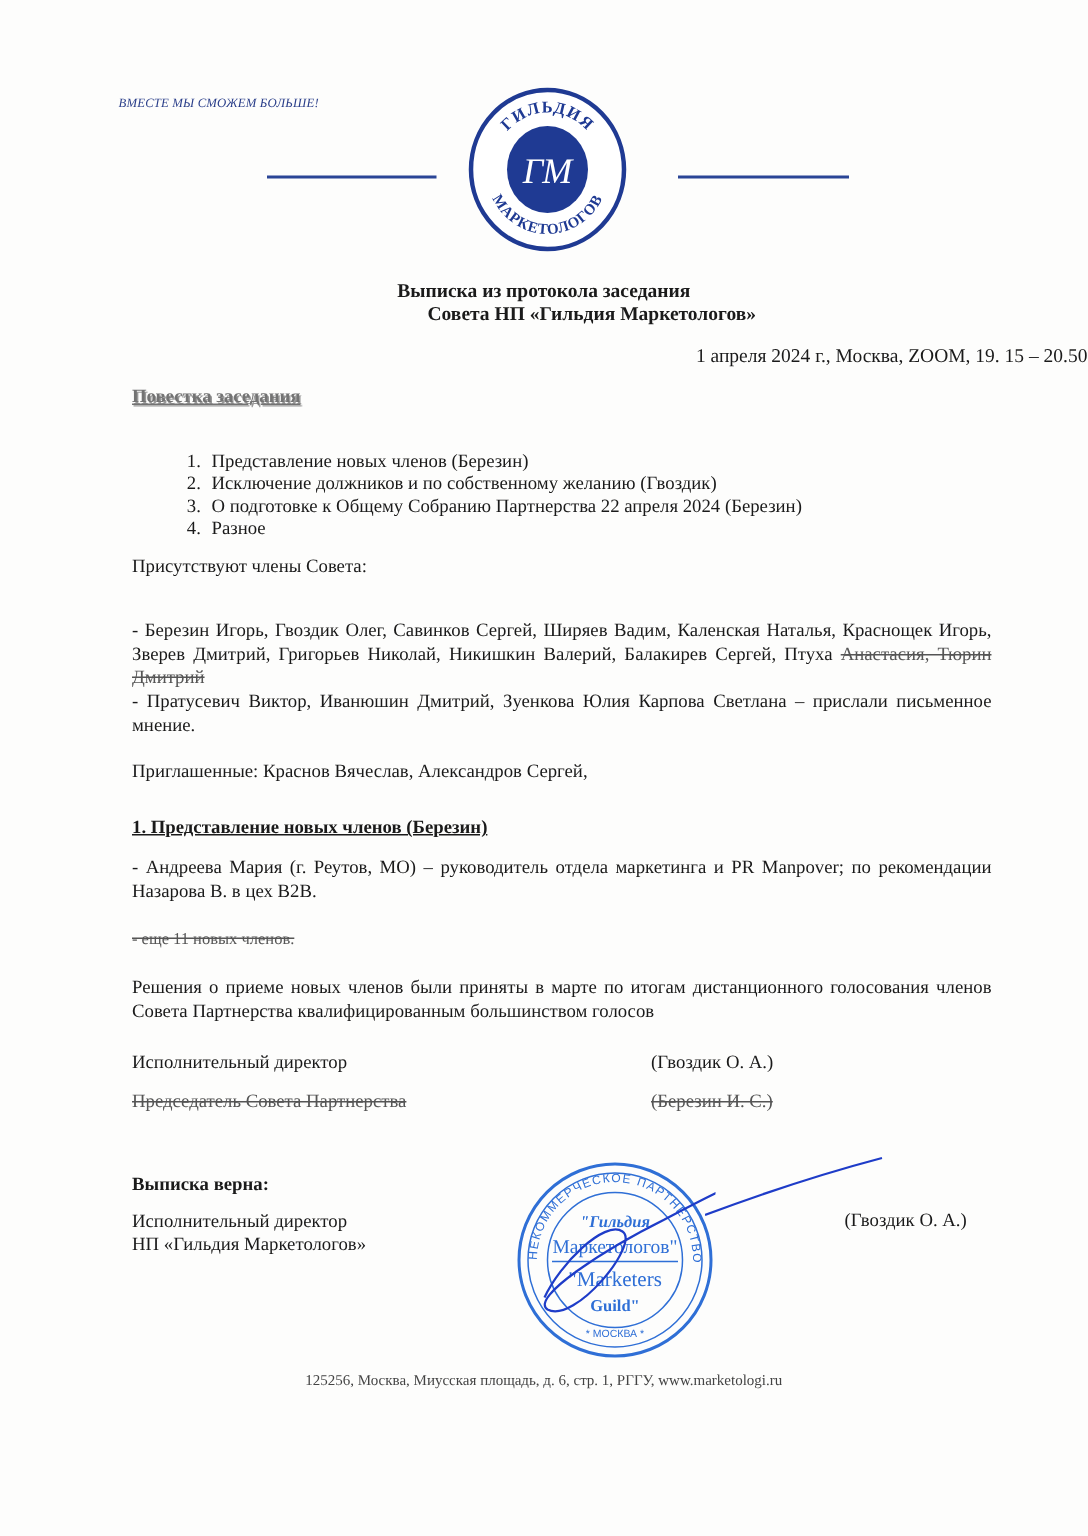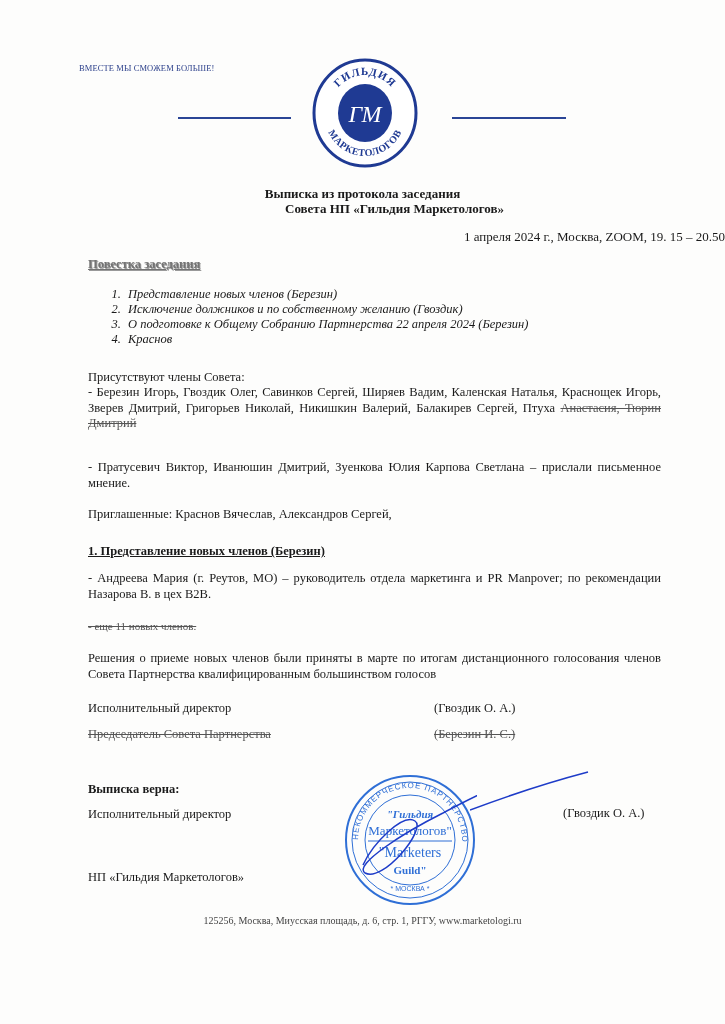--- a/index.html
+++ b/index.html
@@ -1,25 +1,25 @@
 <!DOCTYPE html>
 <html><head>
 <meta charset="utf-8">
 <style>
   html, body { margin:0; padding:0; }
   body { width:725px; height:1024px; background:#fdfdfc; position:relative; overflow:hidden;
          font-family:"Liberation Serif", serif; color:#1a1a1a; }
   .abs { position:absolute; }
-  .slogan { left:79px; top:63px; font-size:8.5px; color:#2b3f8a; letter-spacing:0.1px; }
+  .slogan { left:79px; top:63px; font-size:8.5px; color:#2b3f8a; letter-spacing:0.1px;font-style:italic; }
   .hline { height:2px; background:#2a4596; top:117px; }
   .logo { left:312px; top:58px; width:106px; height:110px; }
   .title { left:0; width:725px; text-align:center; font-weight:bold; font-size:13px; }
   .meta { left:0; width:725px; text-align:right; font-size:13px; top:229px; }
   .agenda-h { left:88px; top:257px; font-size:12.5px; font-weight:bold; text-decoration:underline; color:#737373; text-shadow:1px 1px 0 #999; }
-  ol.agenda { position:absolute; left:88px; top:283px; margin:4px; padding-left:32px; font-size:12.5px; line-height:15px;font-style:italic; }
+  ol.agenda { position:absolute; left:88px; top:283px; margin:17px; padding-left:32px; font-size:12.5px; line-height:15px; }
   ol.agenda li { padding-left:4px; }
   .para { left:88px; width:573px; text-align:justify; font-size:12.5px; line-height:15.5px; }
   .strike { text-decoration:line-through; color:#555; }
   .section-h { left:88px; top:544px; font-weight:bold; text-decoration:underline; font-size:12.5px; }
   .footer { left:0; width:725px; top:915px; text-align:center; font-size:10px; color:#444; }
   .stamp { left:343px; top:773px; width:134px; height:134px; }
 </style>
 </head>
 <body>
 
@@ -47,45 +47,45 @@
 
 <div class="abs title" style="top:186px;">Выписка из протокола заседания</div>
 <div class="abs title" style="top:201px;margin-left:32px;">Совета НП «Гильдия Маркетологов»</div>
 <div class="abs meta">1 апреля 2024 г., Москва, ZOOM, 19. 15 – 20.50</div>
 
 <div class="abs agenda-h">Повестка заседания</div>
 <ol class="agenda">
   <li>Представление новых членов (Березин)</li>
   <li>Исключение должников и по собственному желанию (Гвоздик)</li>
   <li>О подготовке к Общему Собранию Партнерства 22 апреля 2024 (Березин)</li>
-  <li>Краснов</li>
+  <li>Разное</li>
 </ol>
 
 <div class="abs para" style="top:370px;">Присутствуют члены Совета:</div>
-<div class="abs para" style="top:385px;">
+<div class="abs para" style="top:413px;">
   <span>- Березин Игорь, Гвоздик Олег, Савинков Сергей, Ширяев Вадим, Каленская Наталья, Краснощек Игорь, Зверев Дмитрий, Григорьев Николай, Никишкин Валерий, Балакирев Сергей, Птуха </span><span class="strike">Анастасия, Тюрин Дмитрий</span>
 </div>
 
 <div class="abs para" style="top:460px;">- Пратусевич Виктор, Иванюшин Дмитрий, Зуенкова Юлия Карпова Светлана – прислали письменное мнение.</div>
 <div class="abs para" style="top:507px;font-family:Liberation Serif, serif;">Приглашенные: Краснов Вячеслав, Александров Сергей,</div>
 
 <div class="abs section-h">1. Представление новых членов (Березин)</div>
 <div class="abs para" style="top:571px;">-   Андреева Мария (г. Реутов, МО) – руководитель отдела маркетинга и PR Manpover; по рекомендации Назарова В. в цех B2B.</div>
 <div class="abs para strike" style="top:619px;width:auto;font-size:11px;">- еще 11 новых членов.</div>
 
 <div class="abs para" style="top:651px;">Решения о приеме новых членов были приняты в марте по итогам дистанционного голосования членов Совета Партнерства квалифицированным большинством голосов</div>
 
 <div class="abs para" style="top:701px;width:auto;">Исполнительный директор</div>
 <div class="abs para" style="top:701px;left:434px;width:auto;">(Гвоздик О. А.)</div>
 <div class="abs para strike" style="top:727px;width:auto;">Председатель Совета Партнерства</div>
 <div class="abs para strike" style="top:727px;left:434px;width:auto;">(Березин И. С.)</div>
 
 <div class="abs para" style="top:782px;font-weight:bold;width:auto;">Выписка верна:</div>
 <div class="abs para" style="top:807px;width:auto;">Исполнительный директор</div>
-<div class="abs para" style="top:822px;width:auto;margin-top:48px;">НП «Гильдия Маркетологов»</div>
+<div class="abs para" style="top:822px;width:auto;">НП «Гильдия Маркетологов»</div>
 <div class="abs para" style="top:806px;left:563px;width:auto;">(Гвоздик О. А.)</div>
 
 <div class="abs stamp">
   <svg width="134" height="134" viewBox="0 0 134 134">
     <defs>
       <path id="stArc" d="M 15 67 A 52 52 0 1 1 119 67 A 52 52 0 1 1 15 67"></path>
     </defs>
     <circle cx="67" cy="67" r="64" fill="none" stroke="#2f6fd6" stroke-width="2"></circle>
     <circle cx="67" cy="67" r="58" fill="none" stroke="#2f6fd6" stroke-width="1"></circle>
     <circle cx="67" cy="67" r="45" fill="none" stroke="#2f6fd6" stroke-width="1"></circle>

